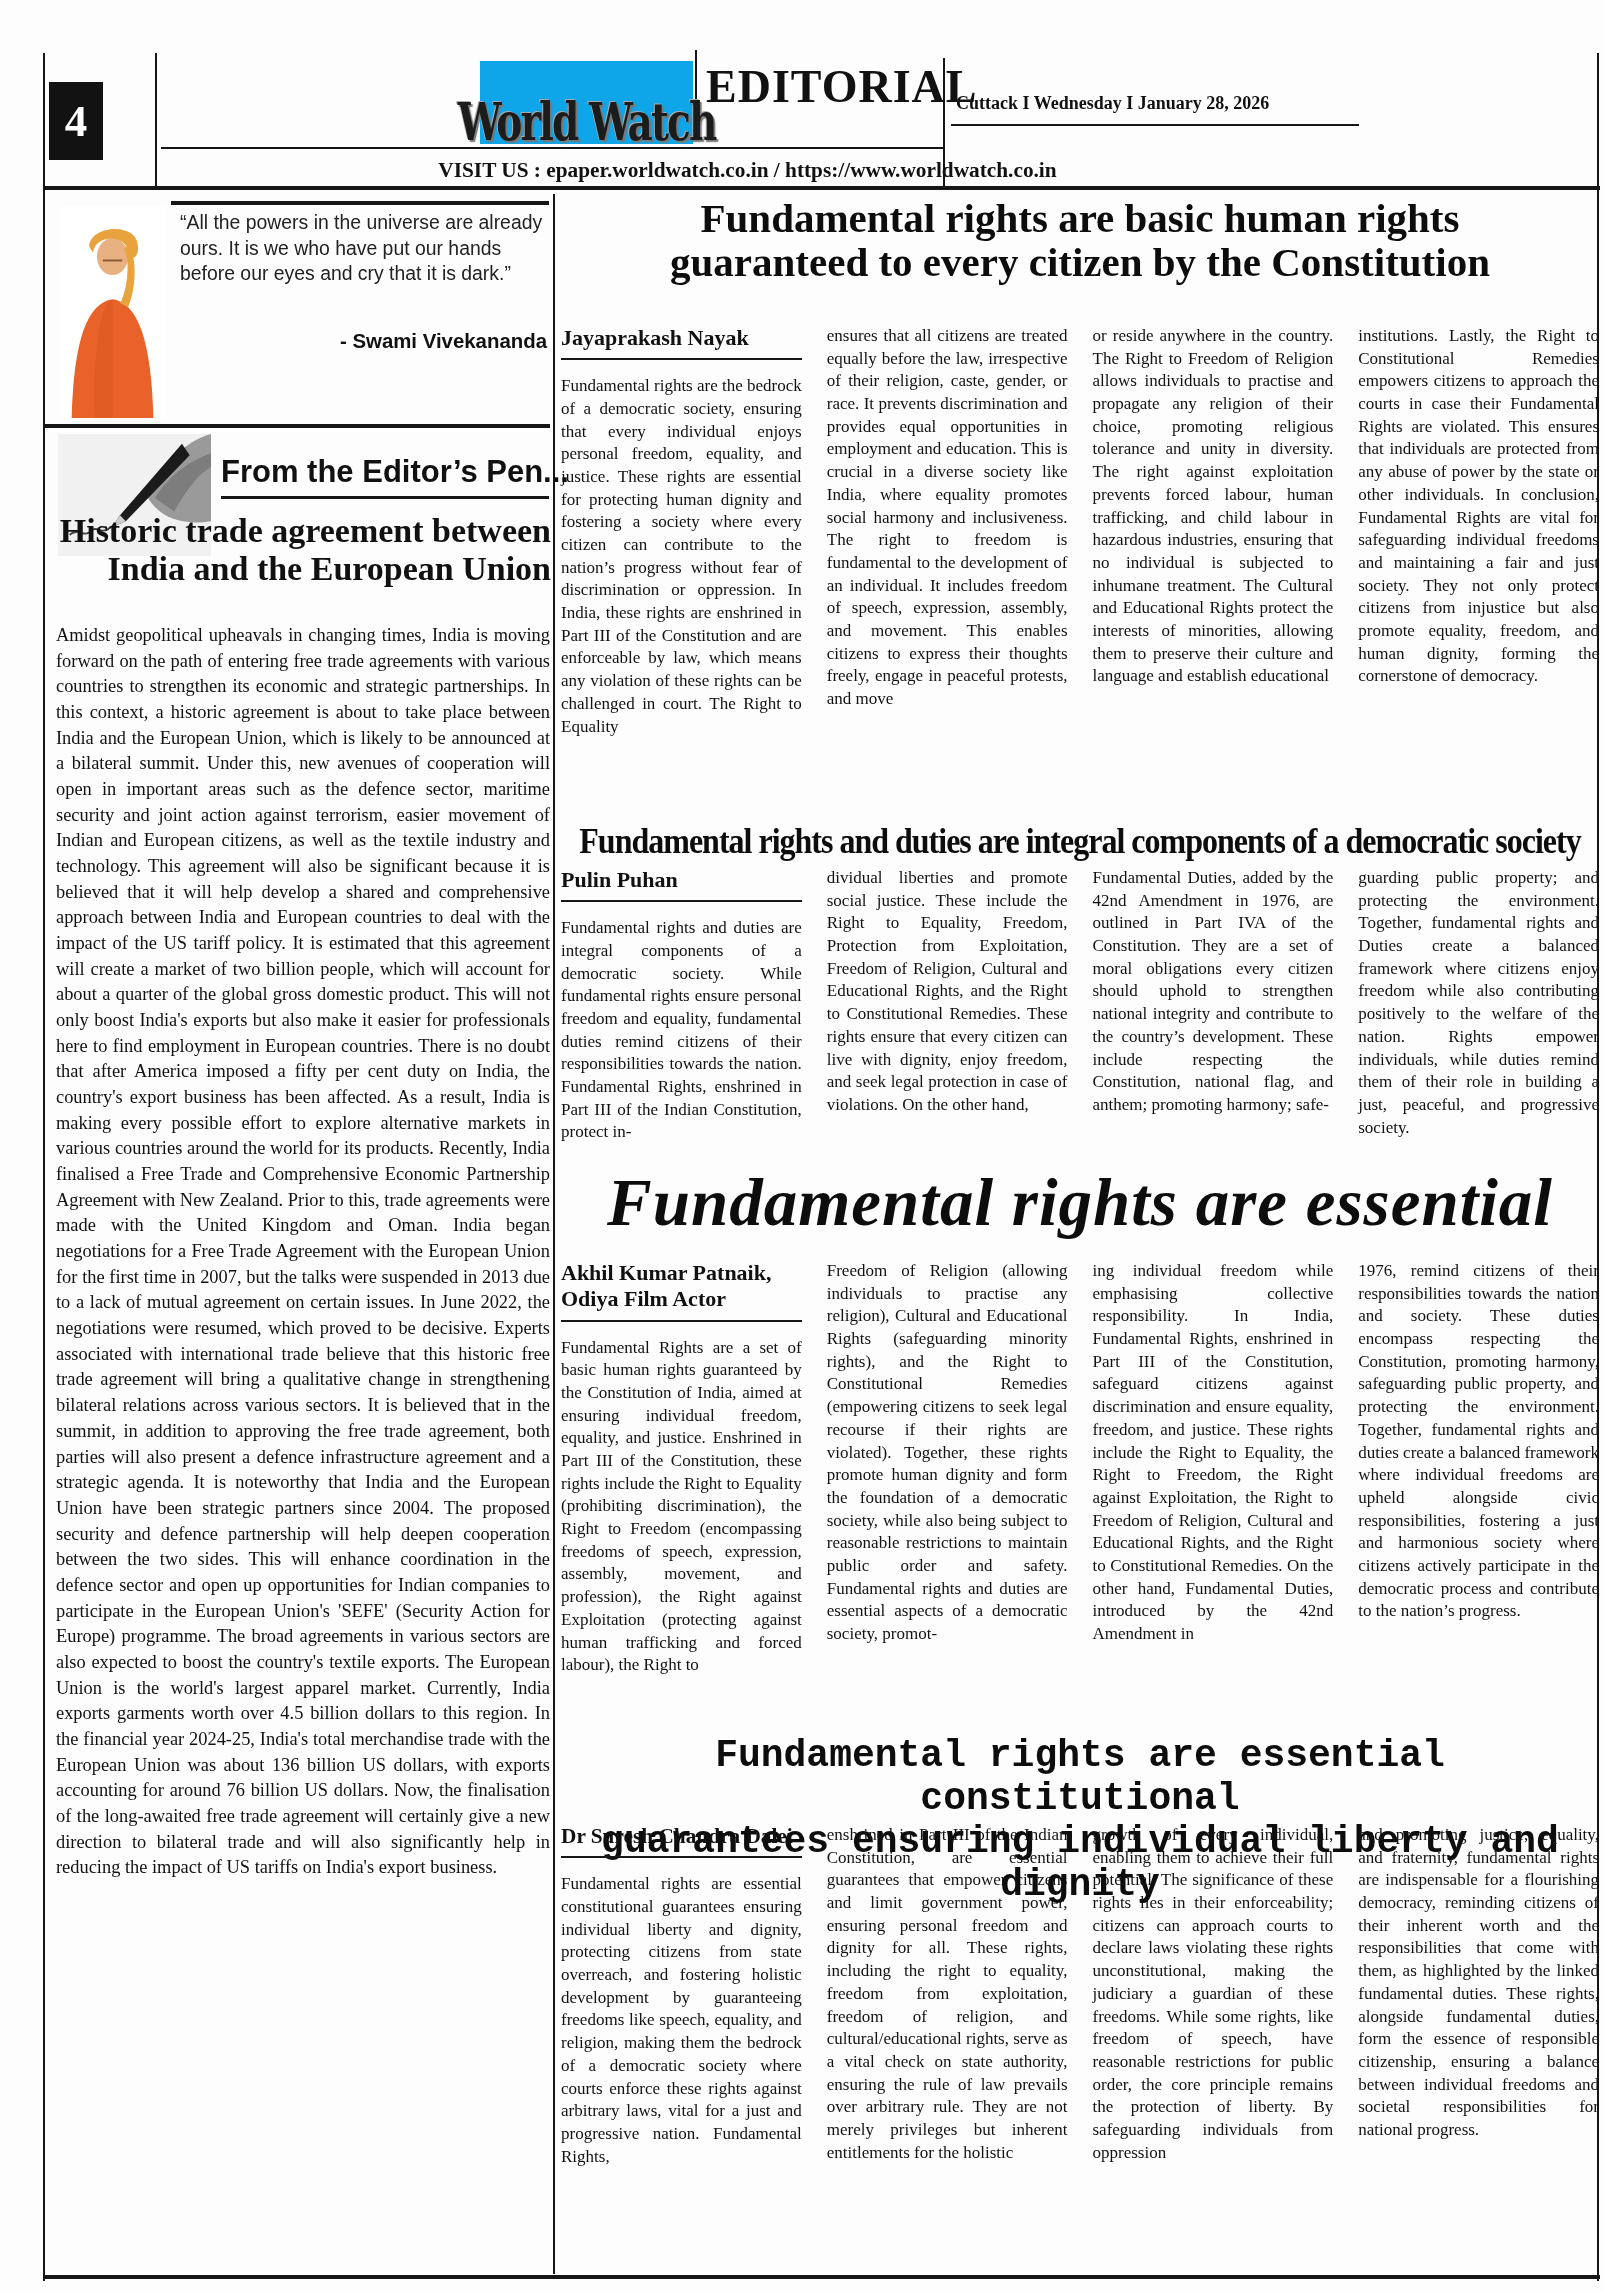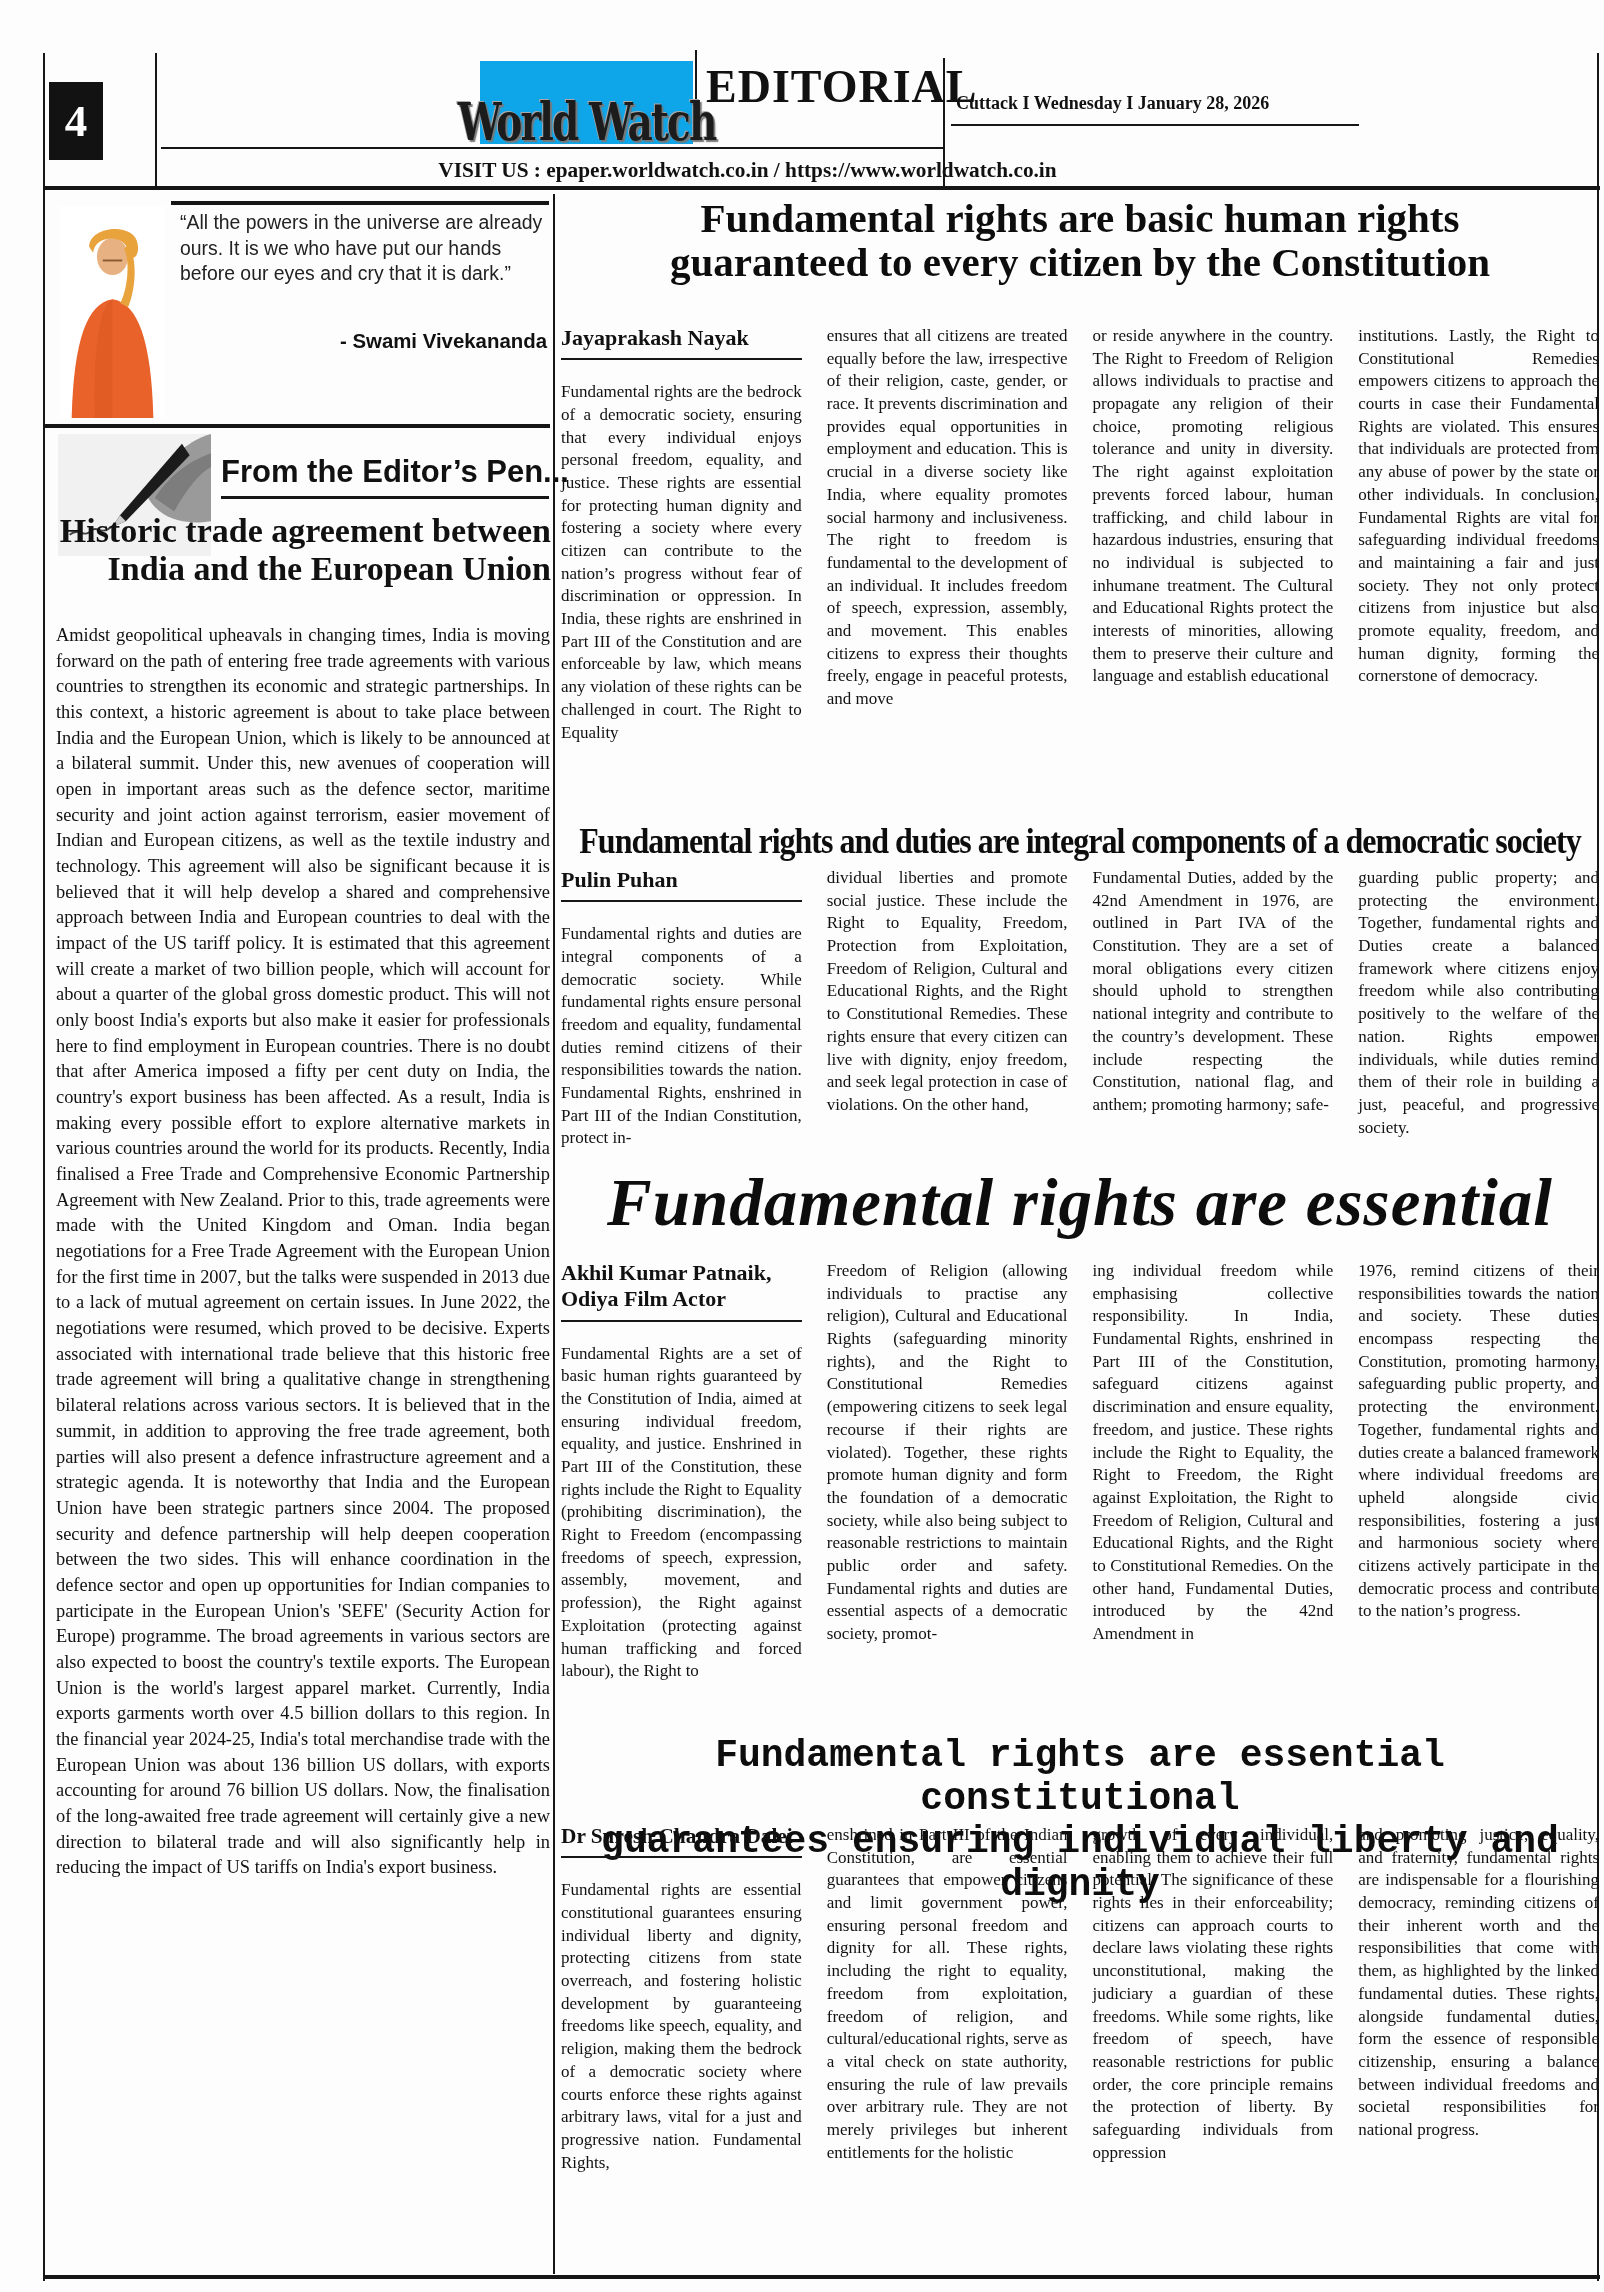--- a/index.html
+++ b/index.html
@@ -47,21 +47,21 @@
   .h4a{top:1735px;font-size:38px;line-height:1.13;font-family:Liberation Mono, monospace;}
 
   .cols{position:absolute;left:561px;width:1038px;display:grid;
         grid-template-columns:repeat(4,1fr);column-gap:25px;}
   .c1{top:325px;height:490px;}
   .c2{top:867px;height:330px;}
   .c3{top:1260px;height:468px;}
   .c4{top:1824px;height:446px;}
   .col{text-align:justify;font-size:17px;line-height:1.335;}
   .byline{display:block;font-size:22px;font-weight:bold;line-height:1.2;
-          border-bottom:2.9px solid #161616;padding-bottom:6.8px;margin-bottom:21px;text-align:left;}
+          border-bottom:2.9px solid #161616;padding-bottom:6.8px;margin-bottom:15px;text-align:left;}
 </style>
 </head>
 <body>
 
 <div class="page">
 
   <div class="vr" style="left:43px;top:53px;height:2228px;"></div>
   <div class="vr" style="left:1597px;top:53px;height:2228px;"></div>
   <div class="vr" style="left:155px;top:53px;height:136px;"></div>
   <div class="vr" style="left:695px;top:50px;height:89px;"></div>

